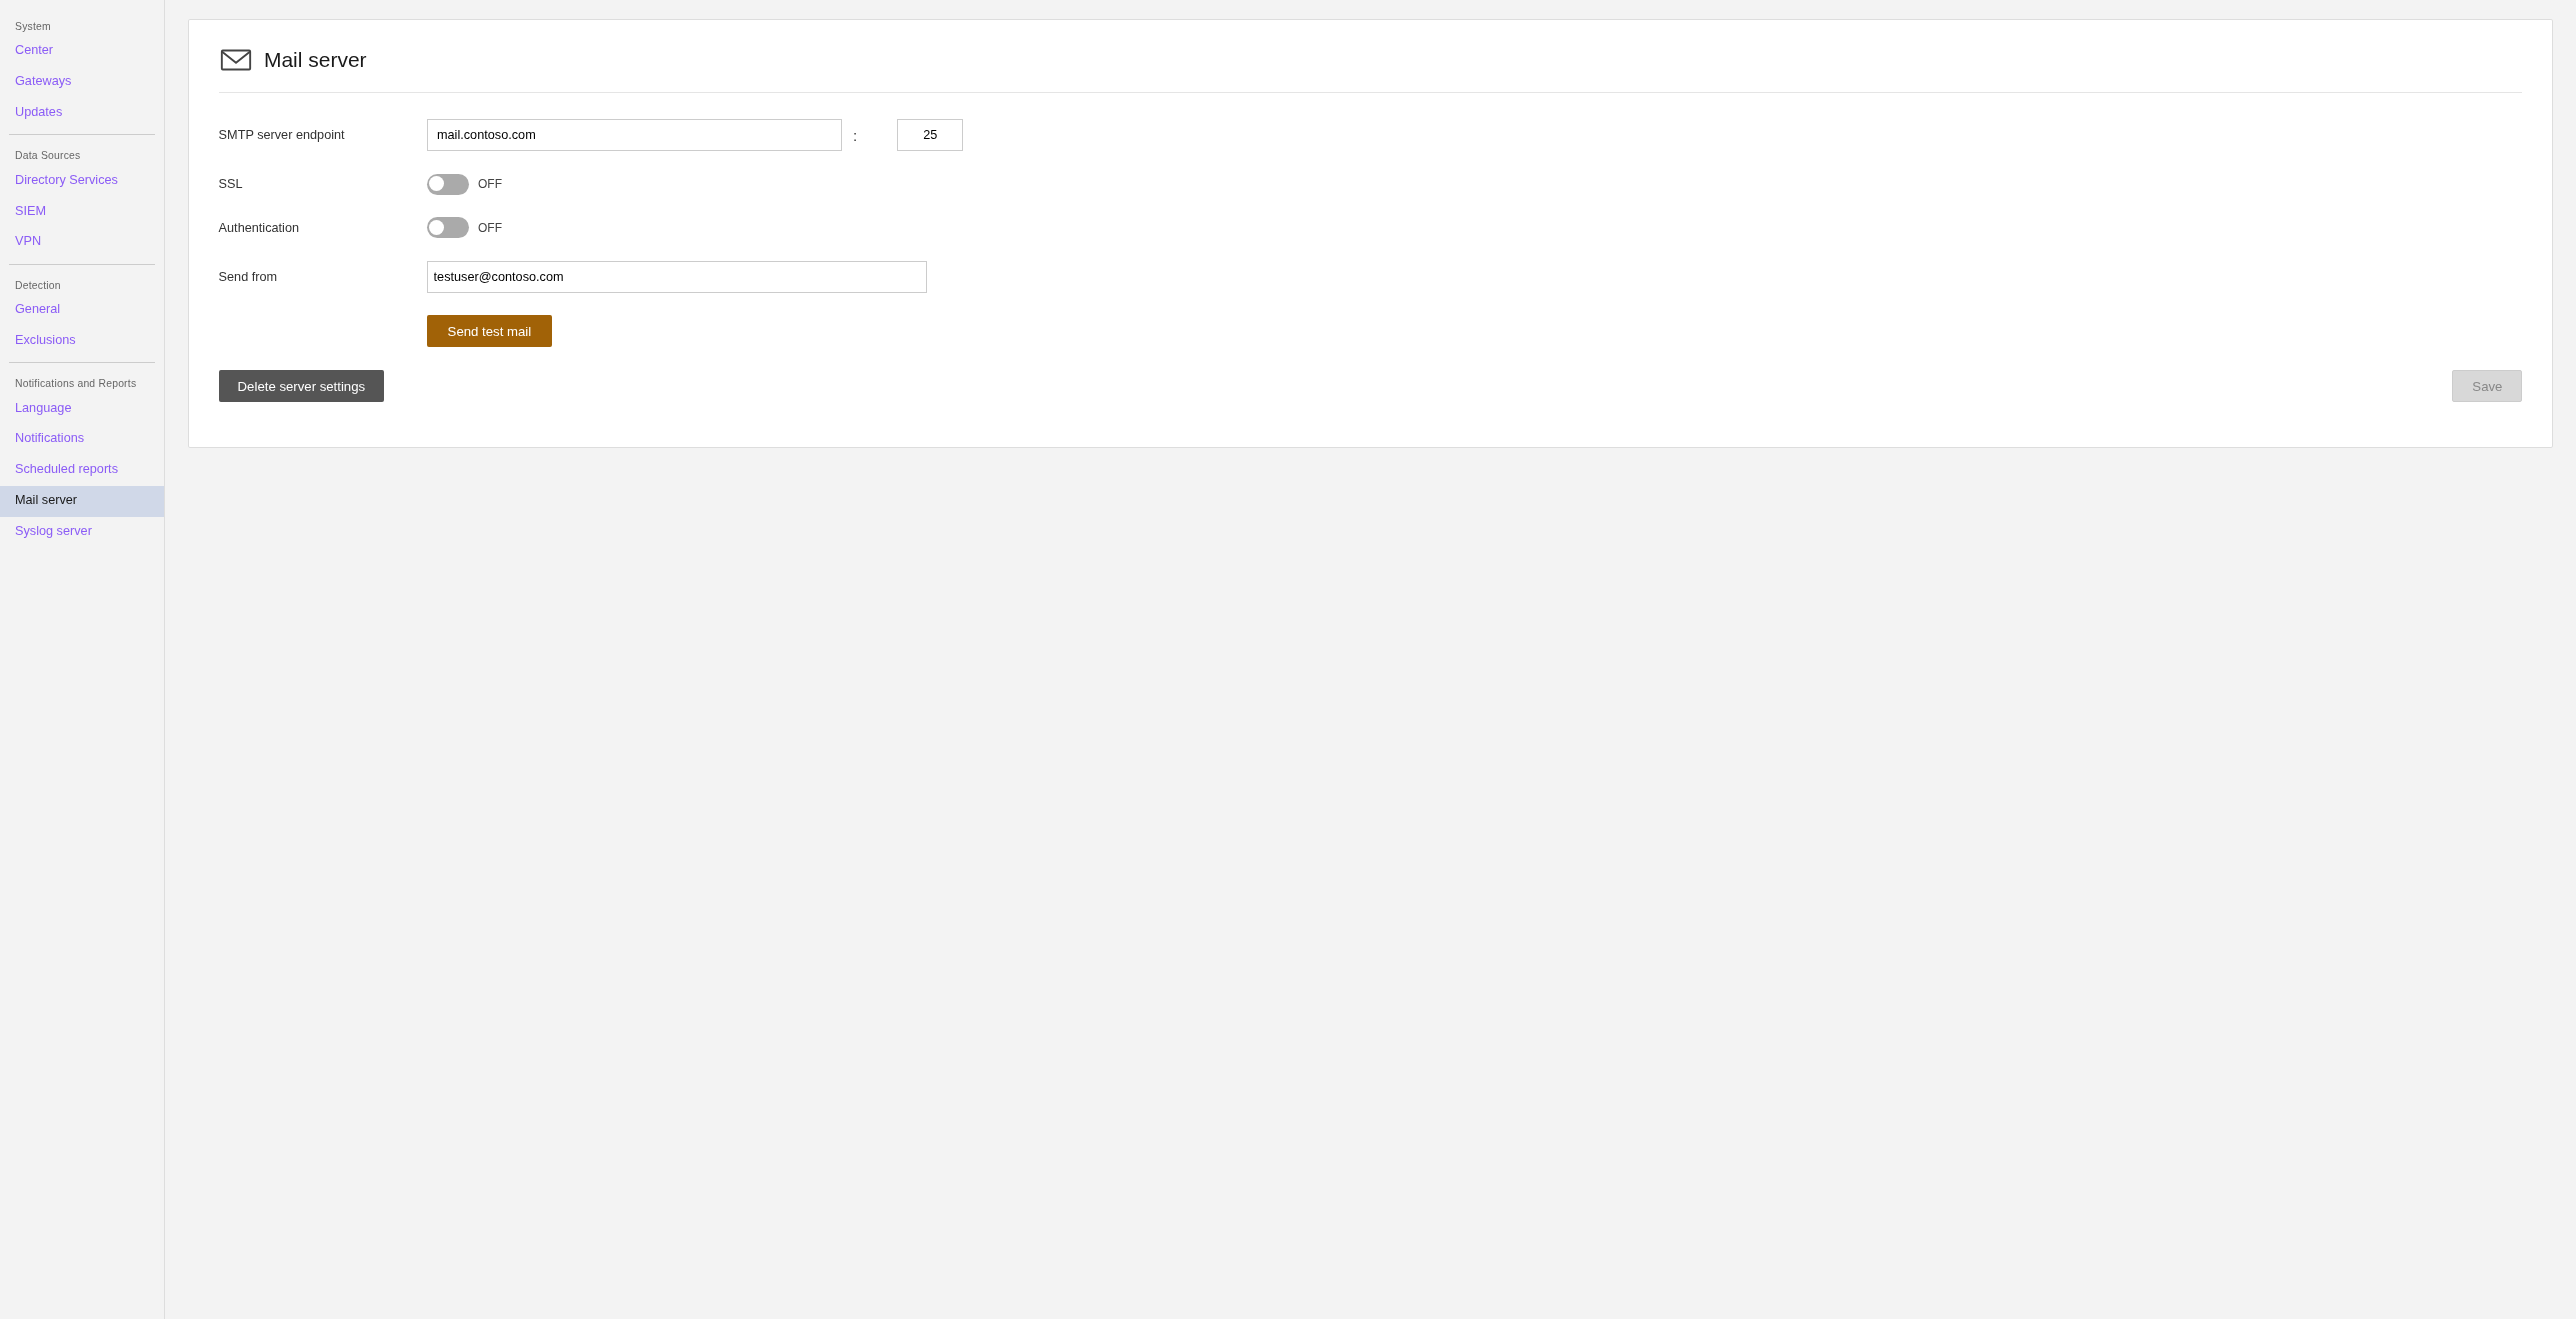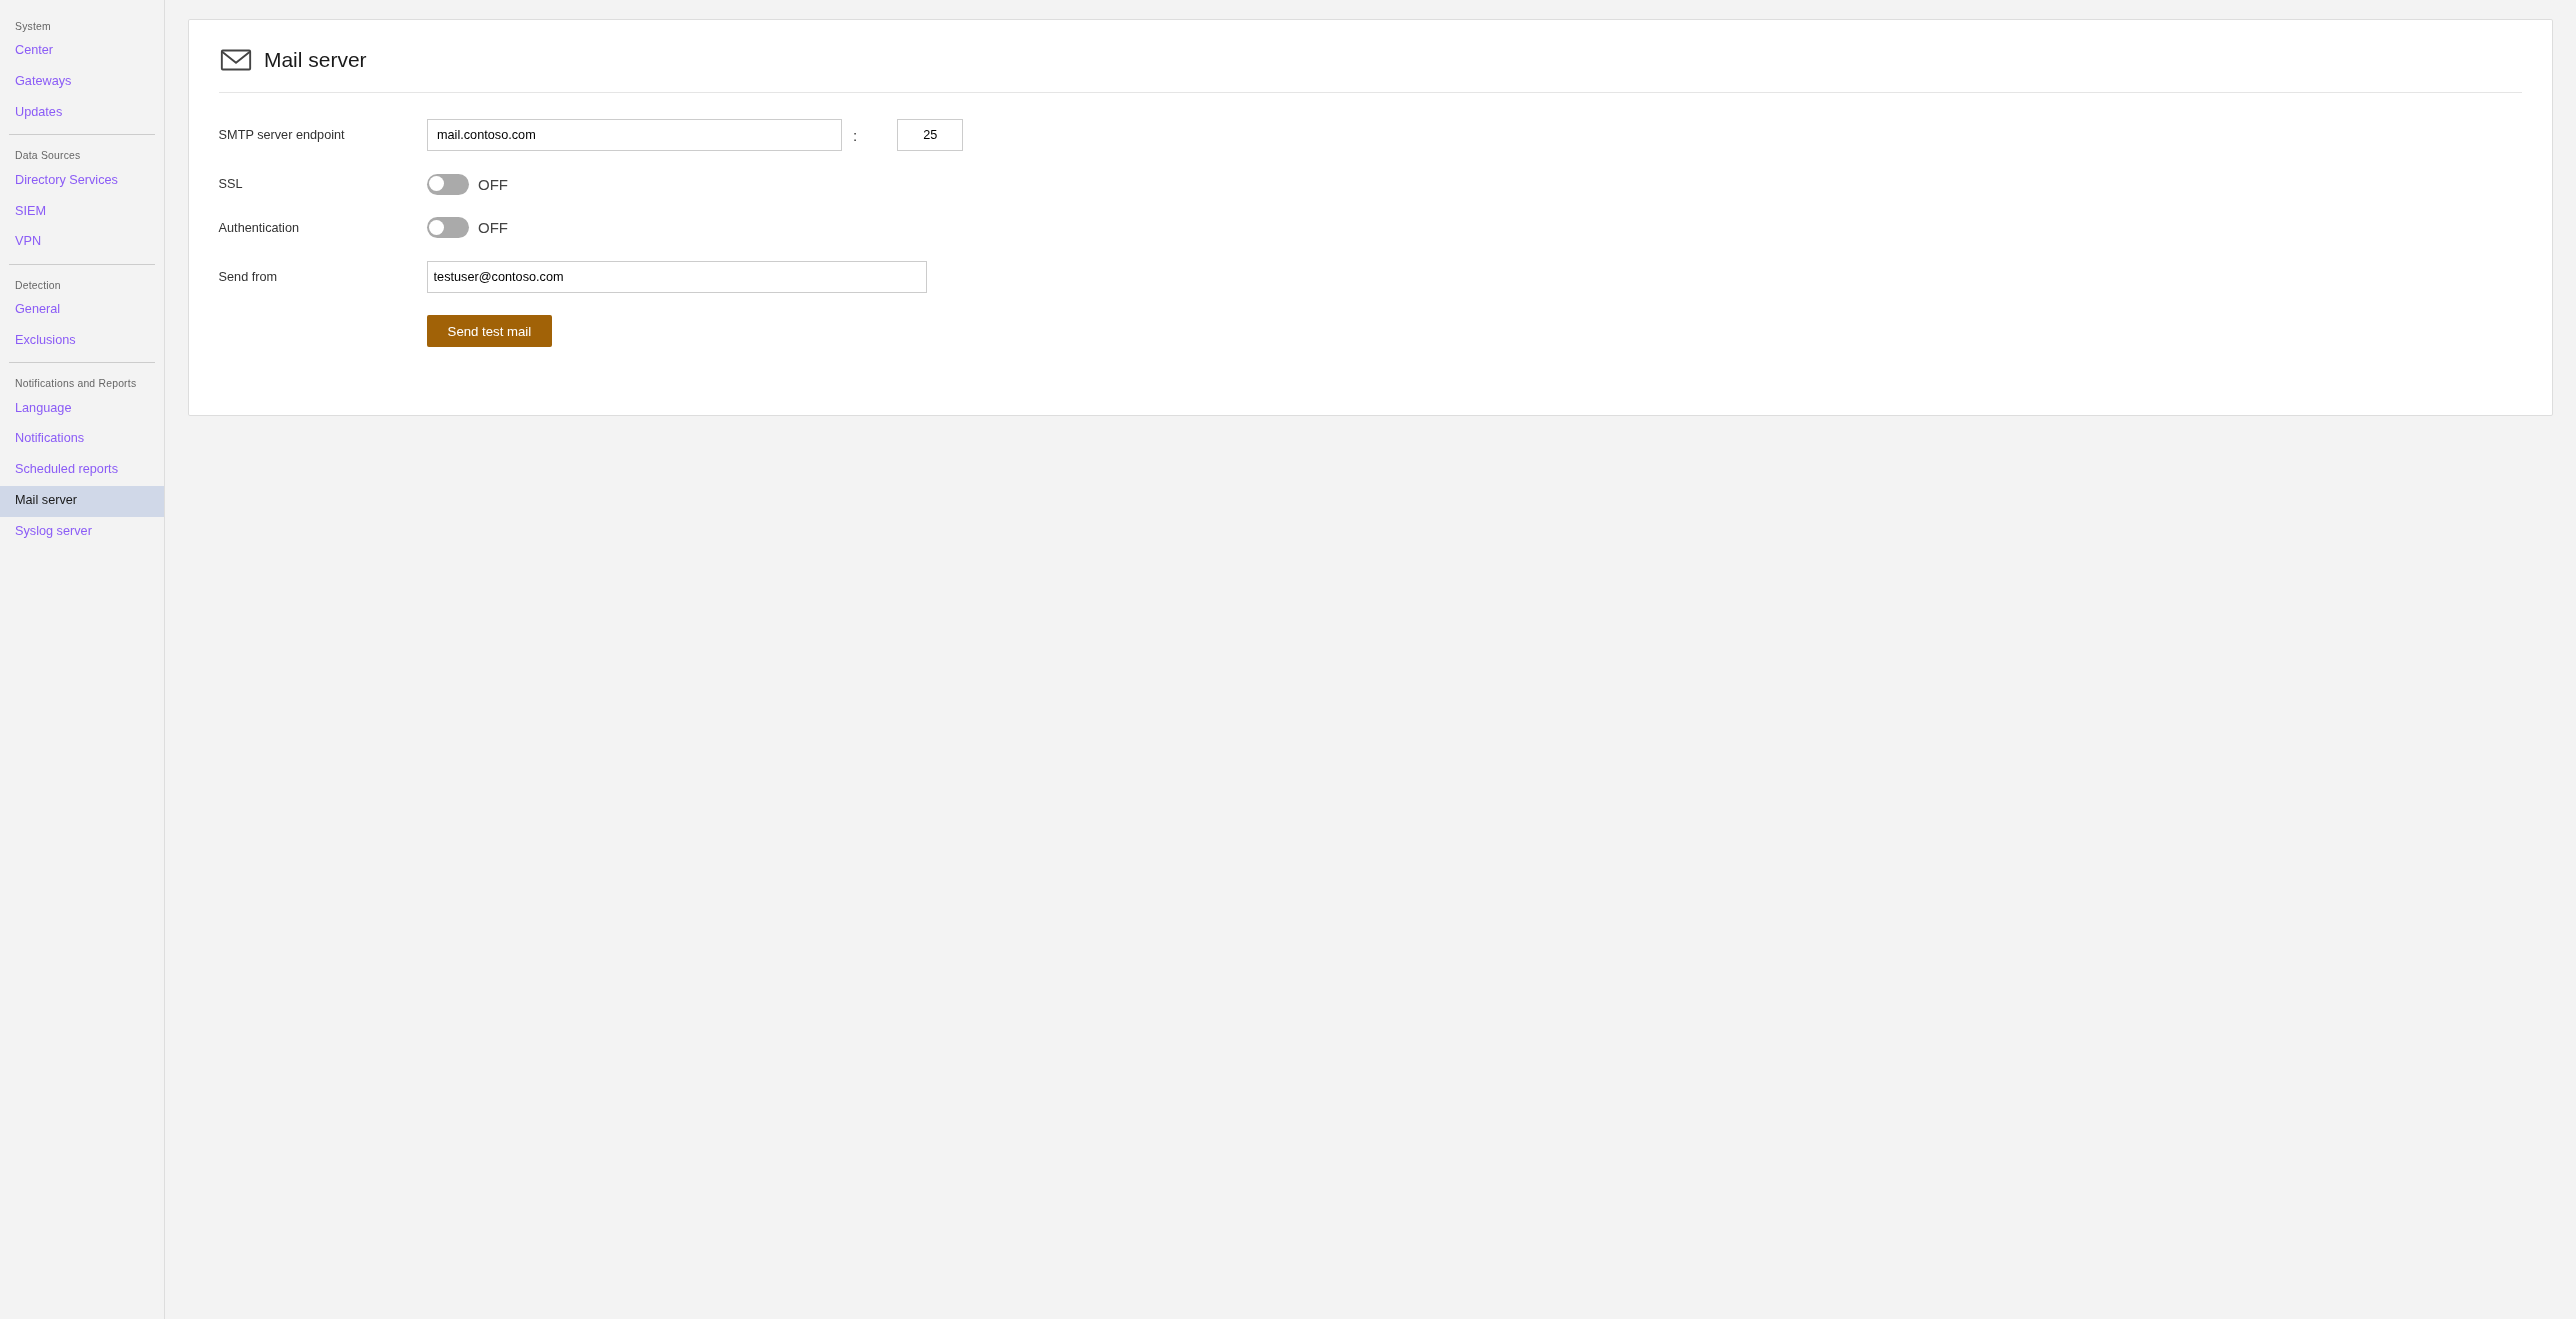--- a/index.html
+++ b/index.html
@@ -176,21 +176,21 @@
       top: 2.8px;
       left: 2.8px;
       width: 15px;
       height: 15px;
       background: #fff;
       border-radius: 50%;
       transition: transform 0.2s;
     }
 
     .toggle-label {
-      font-size: 15px;
+      font-size: 12px;
       color: #444;
     }
 
     
     .btn-primary {
       background: #a16207;
       color: #fff;
       border: none;
       padding: 8.5px 21px;
       font-size: 13.2px;
@@ -333,17 +333,21 @@
         </div>
       </div>
 
       <div class="send-test-row">
         <div class="form-label"></div>
         <div class="form-controls">
           <button class="btn-primary">Send test mail</button>
         </div>
       </div>
 
+      <div class="form-actions">
+        <button class="btn-secondary">Delete server settings</button>
+        <button class="btn-disabled">Save</button>
+      </div>
 
     </div>
   </div>
 </main>
 
 
 </body></html>

